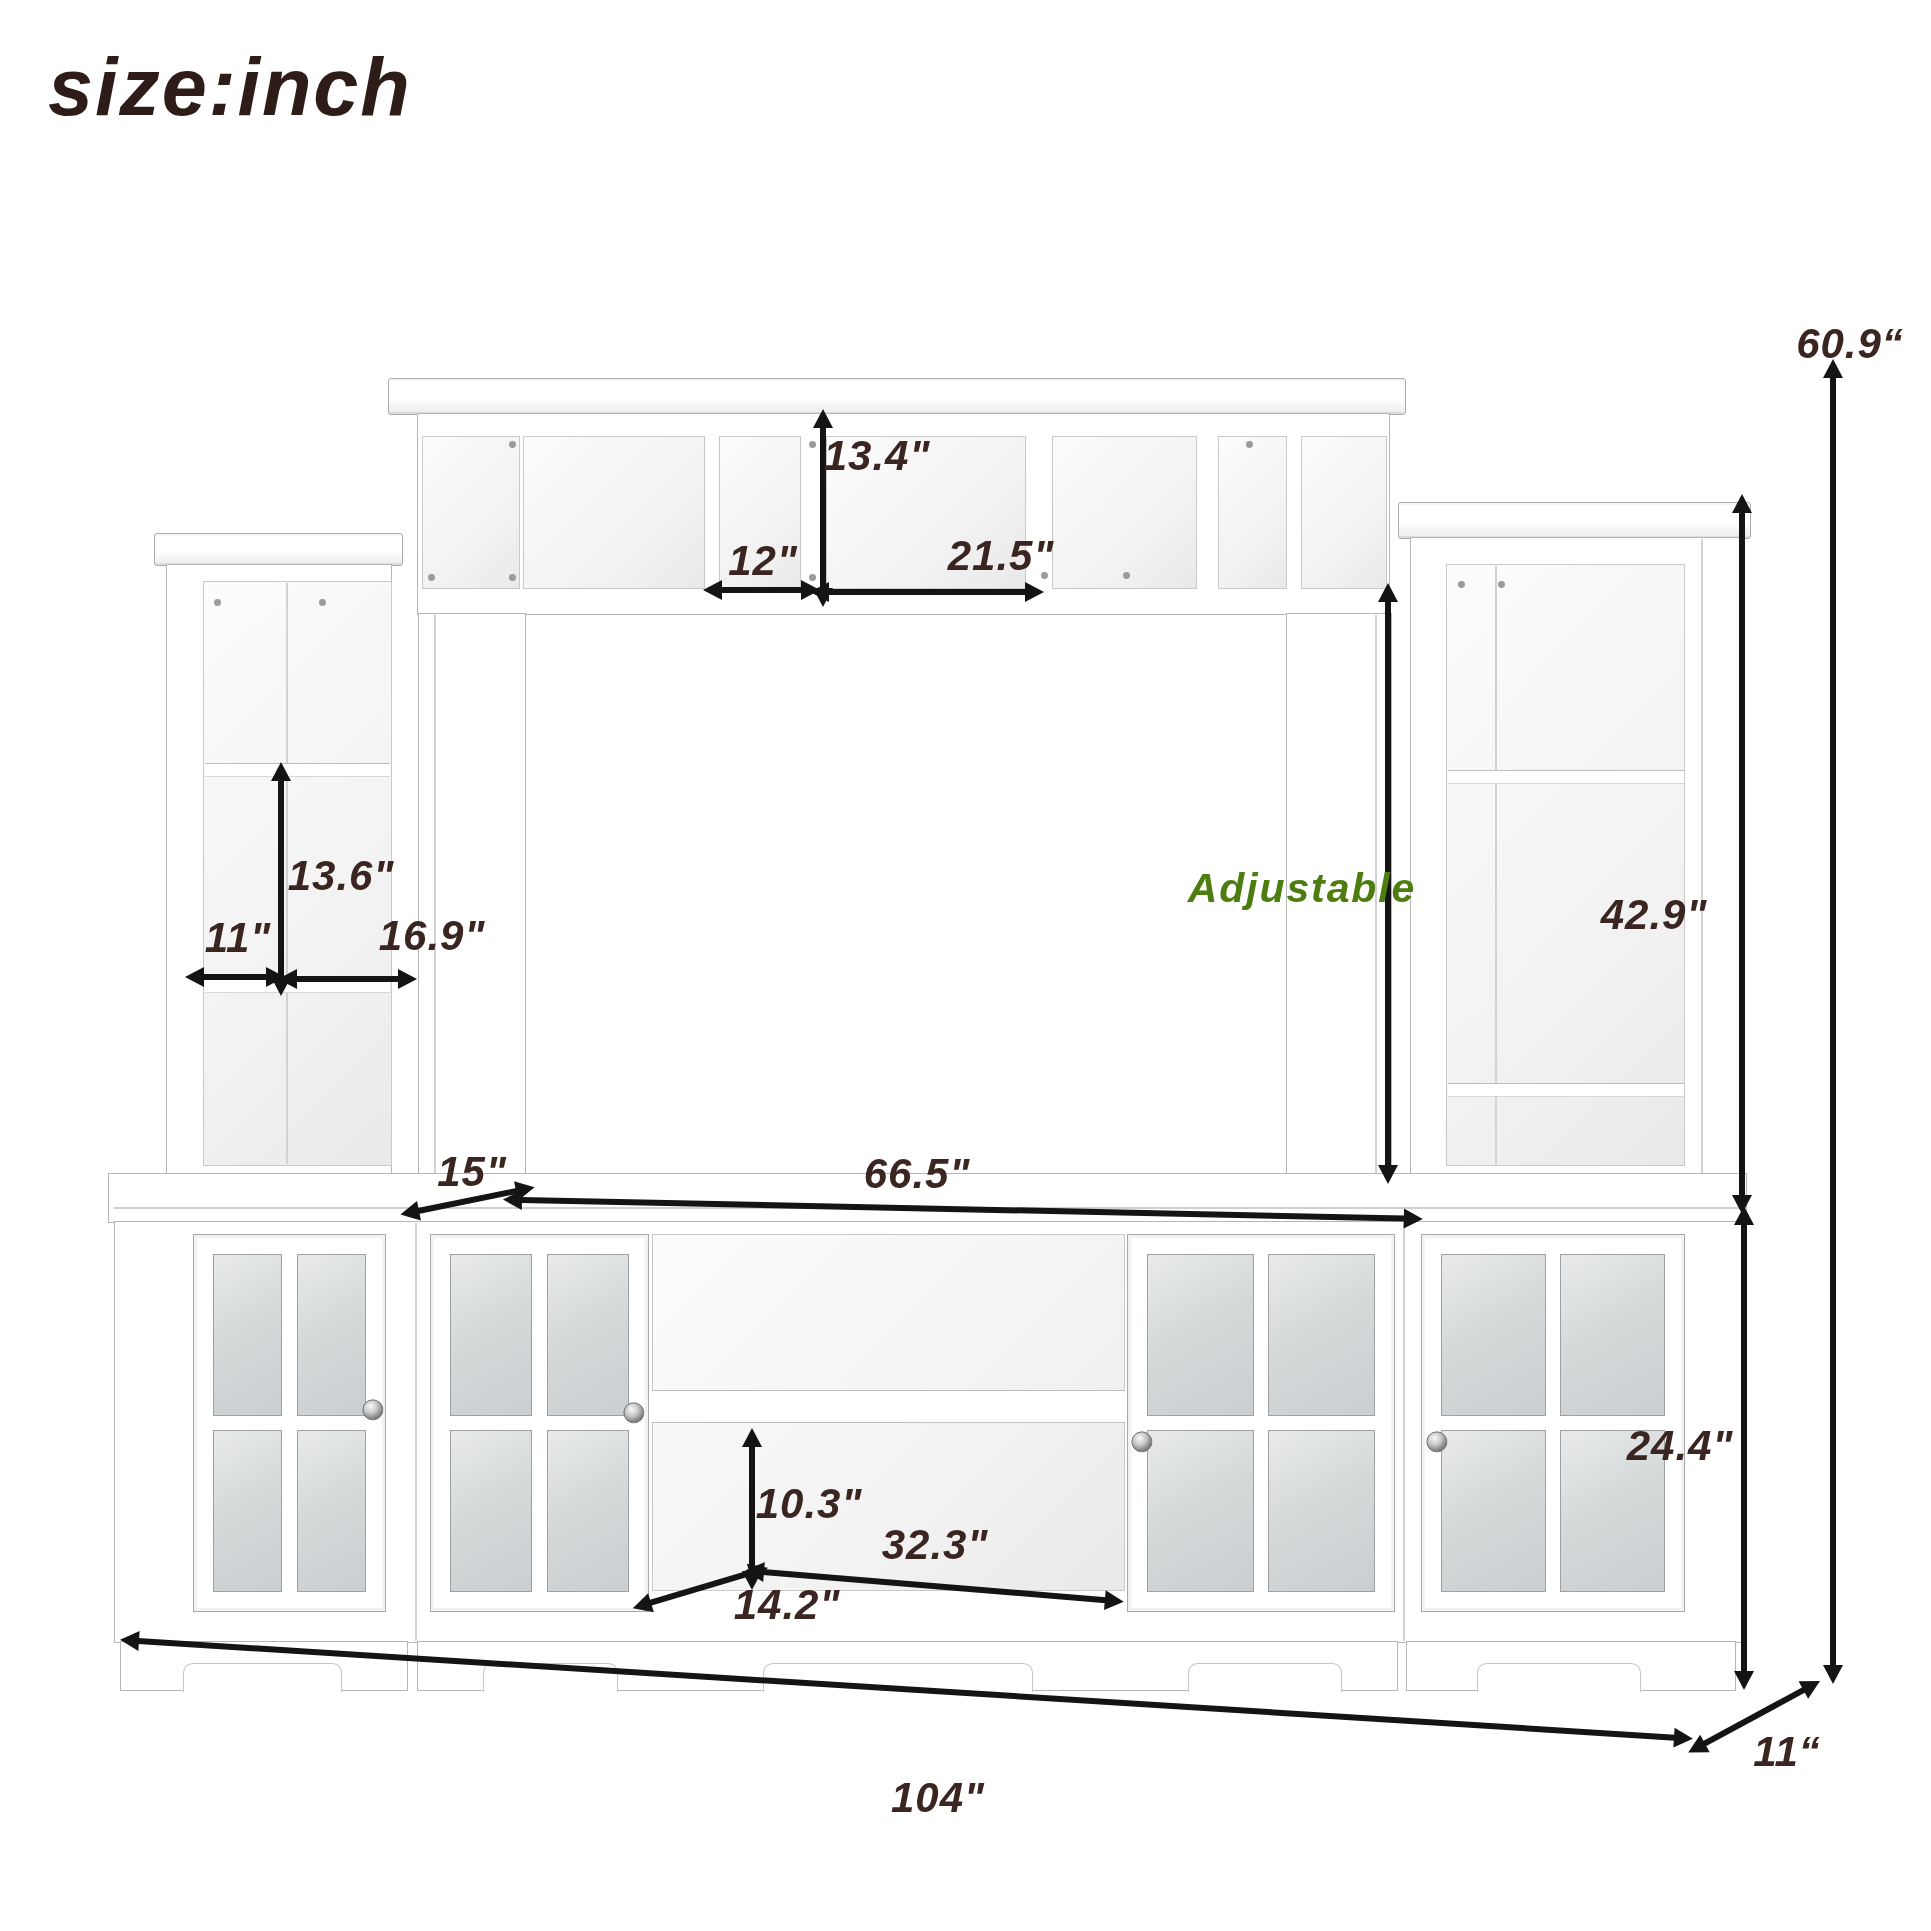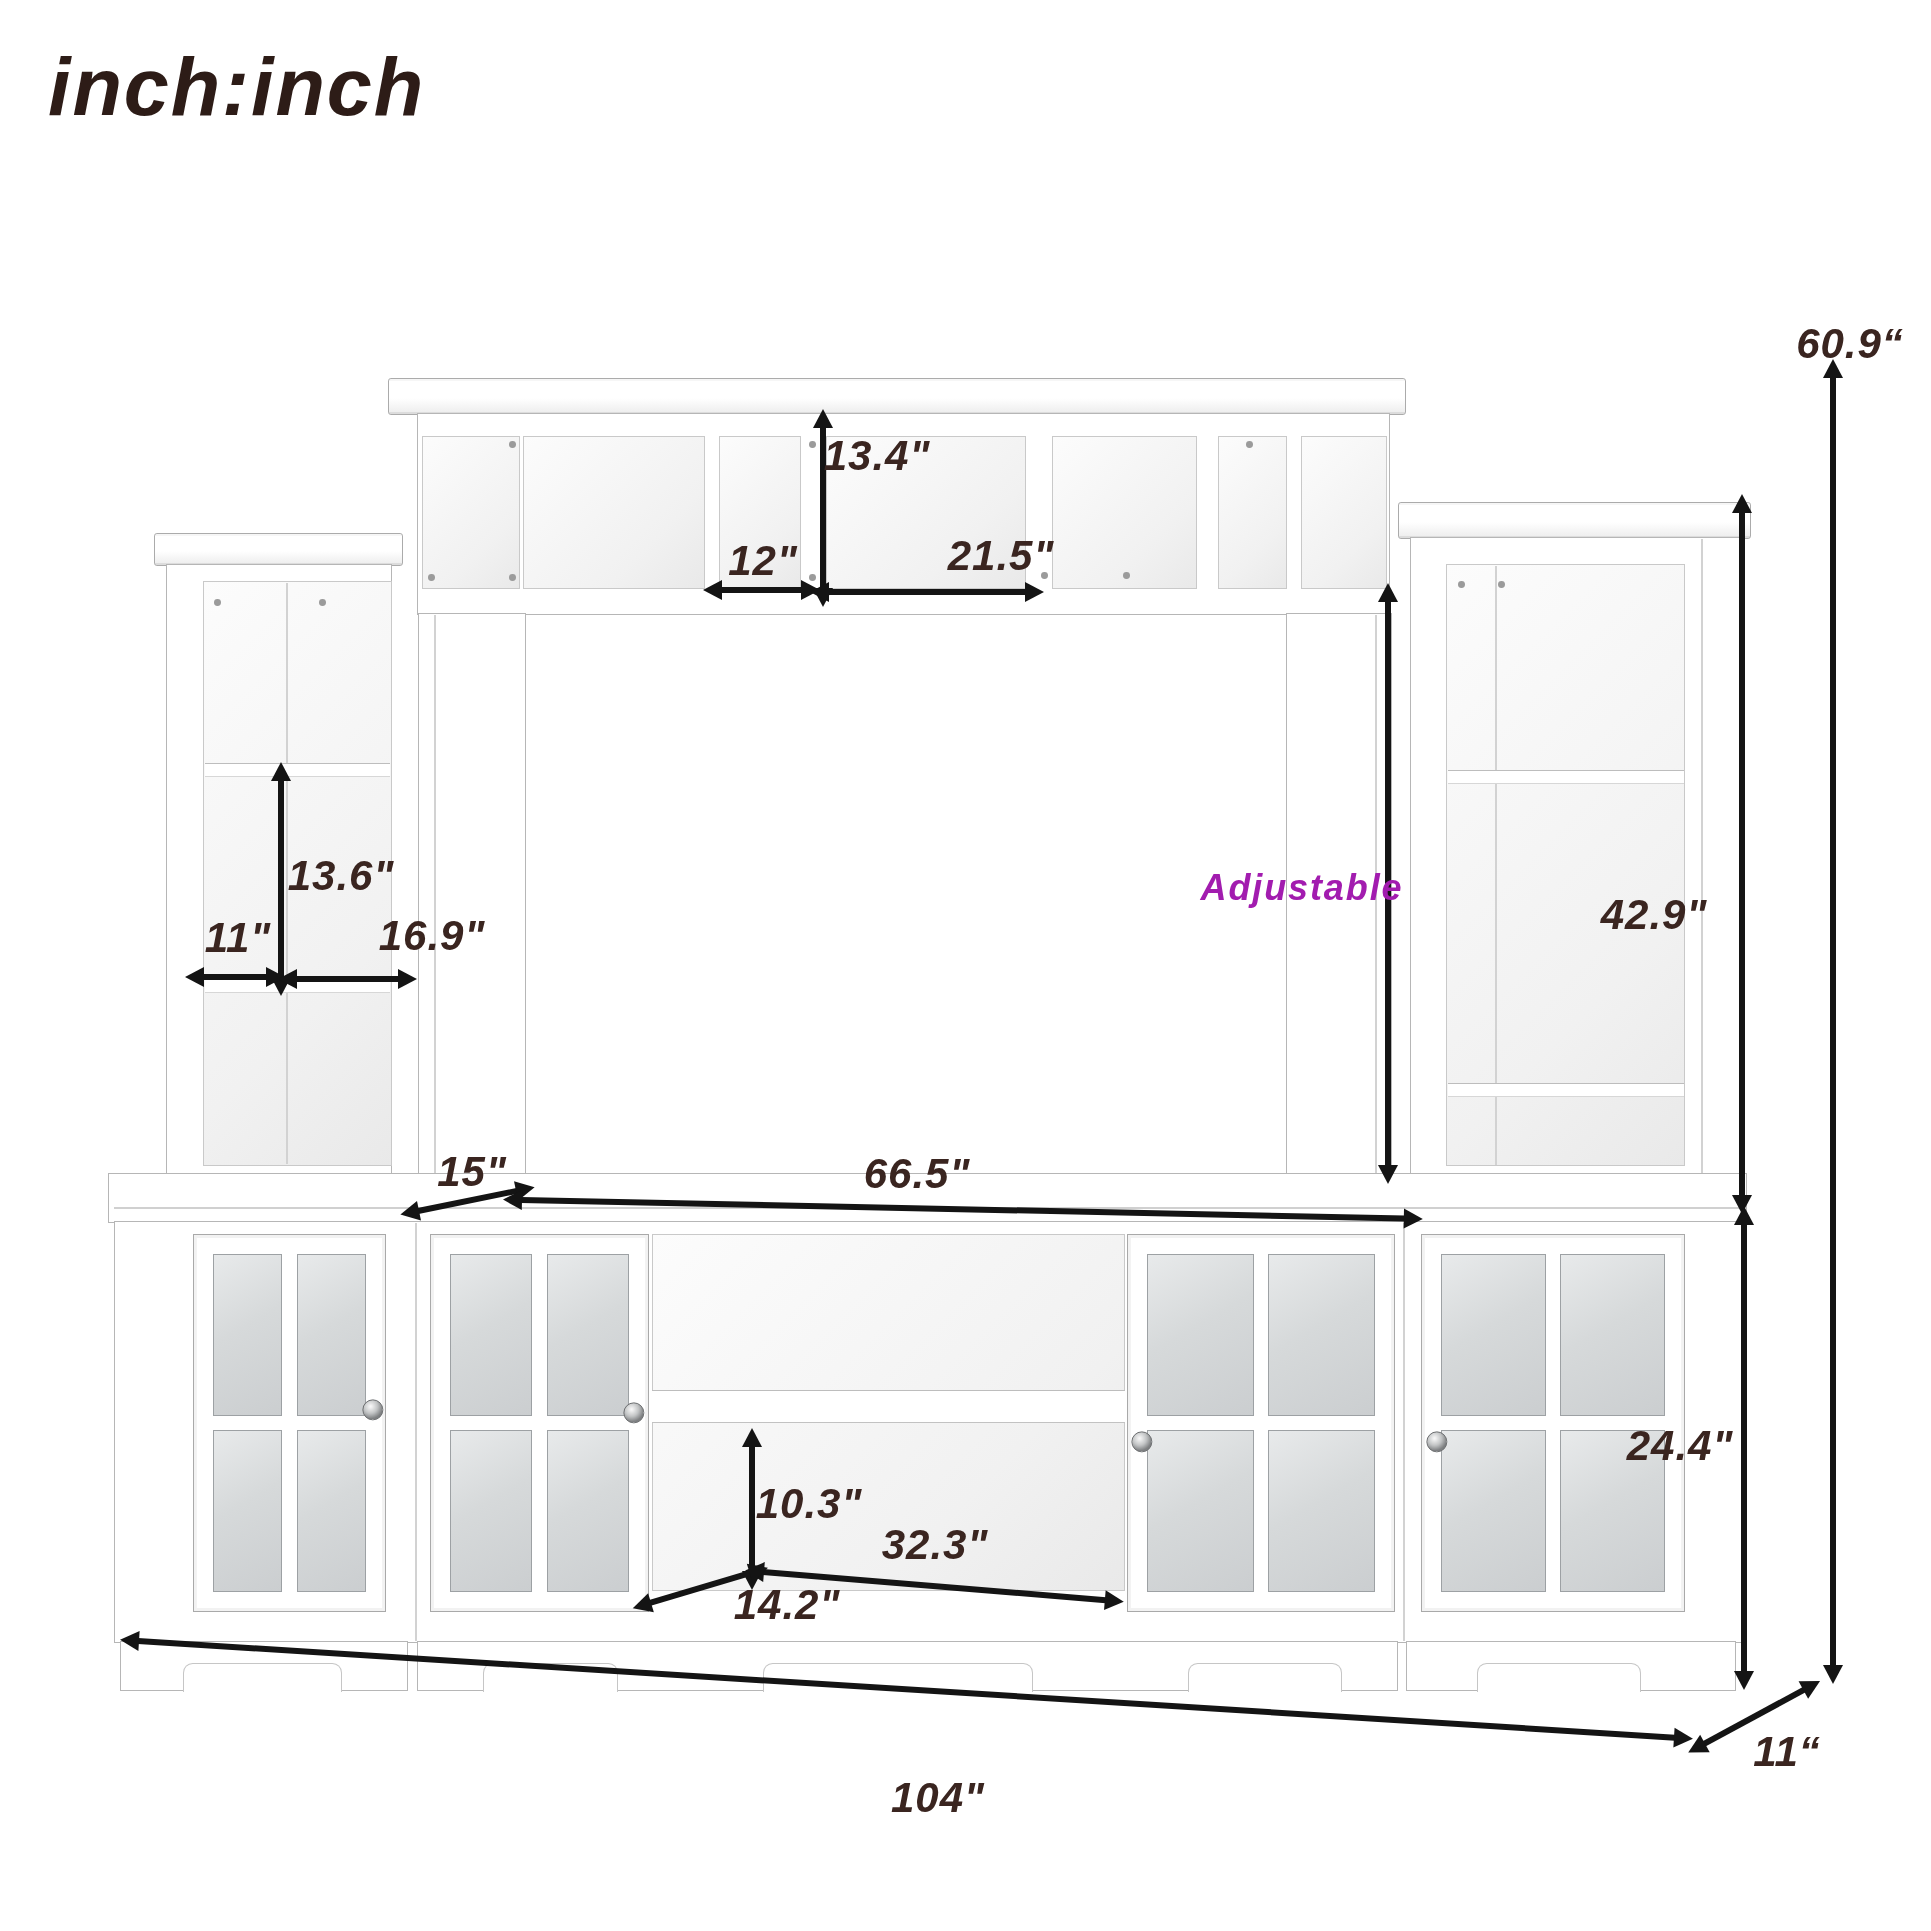--- a/index.html
+++ b/index.html
@@ -39,30 +39,30 @@
       border-style:solid;border-width:10.6px 0 10.6px 19.3px;border-color:transparent transparent transparent #141414;}
   .arrow.v{width:5.8px;}
   .arrow.v::before{content:"";position:absolute;top:-18.3px;left:50%;transform:translateX(-50%);
       border-style:solid;border-width:0 10.6px 19.3px 10.6px;border-color:transparent transparent #141414 transparent;}
   .arrow.v::after{content:"";position:absolute;bottom:-18.3px;left:50%;transform:translateX(-50%);
       border-style:solid;border-width:19.3px 10.6px 0 10.6px;border-color:#141414 transparent transparent transparent;}
 
   
   .dlabel{position:absolute;transform:translate(-50%,-50%);color:#3a2520;font-size:42px;line-height:1;
           font-style:italic;font-weight:bold;white-space:nowrap;letter-spacing:1px;}
-  .script{font-weight:600;color:#a21caf;font-size:36px;letter-spacing:1.9px;}
+  .script{font-weight:600;color:#4d7c0f;font-size:41px;letter-spacing:1.9px;}
   .title{position:absolute;left:48px;top:41px;color:#2d1c17;font-size:81px;font-weight:800;
          font-style:italic;letter-spacing:1.9px;}
 </style>
 </head>
 <body>
 
 <div id="canvas">
 
-  <div class="title">inch:inch</div>
+  <div class="title">size:inch</div>
 
   <div class="crown" style="left:388px;top:378px;width:1018px;height:37px;"></div>
   <div class="part" style="left:417px;top:413px;width:973px;height:202px;"></div>
   <div class="opening" style="left:422px;top:436px;width:98px;height:153px;"></div>
   <div class="opening" style="left:523px;top:436px;width:182px;height:153px;"></div>
   <div class="opening" style="left:719px;top:436px;width:82px;height:153px;"></div>
   <div class="opening" style="left:826px;top:436px;width:200px;height:153px;"></div>
   <div class="opening" style="left:1052px;top:436px;width:145px;height:153px;"></div>
   <div class="opening" style="left:1218px;top:436px;width:69px;height:153px;"></div>
   <div class="opening" style="left:1301px;top:436px;width:86px;height:153px;"></div>

